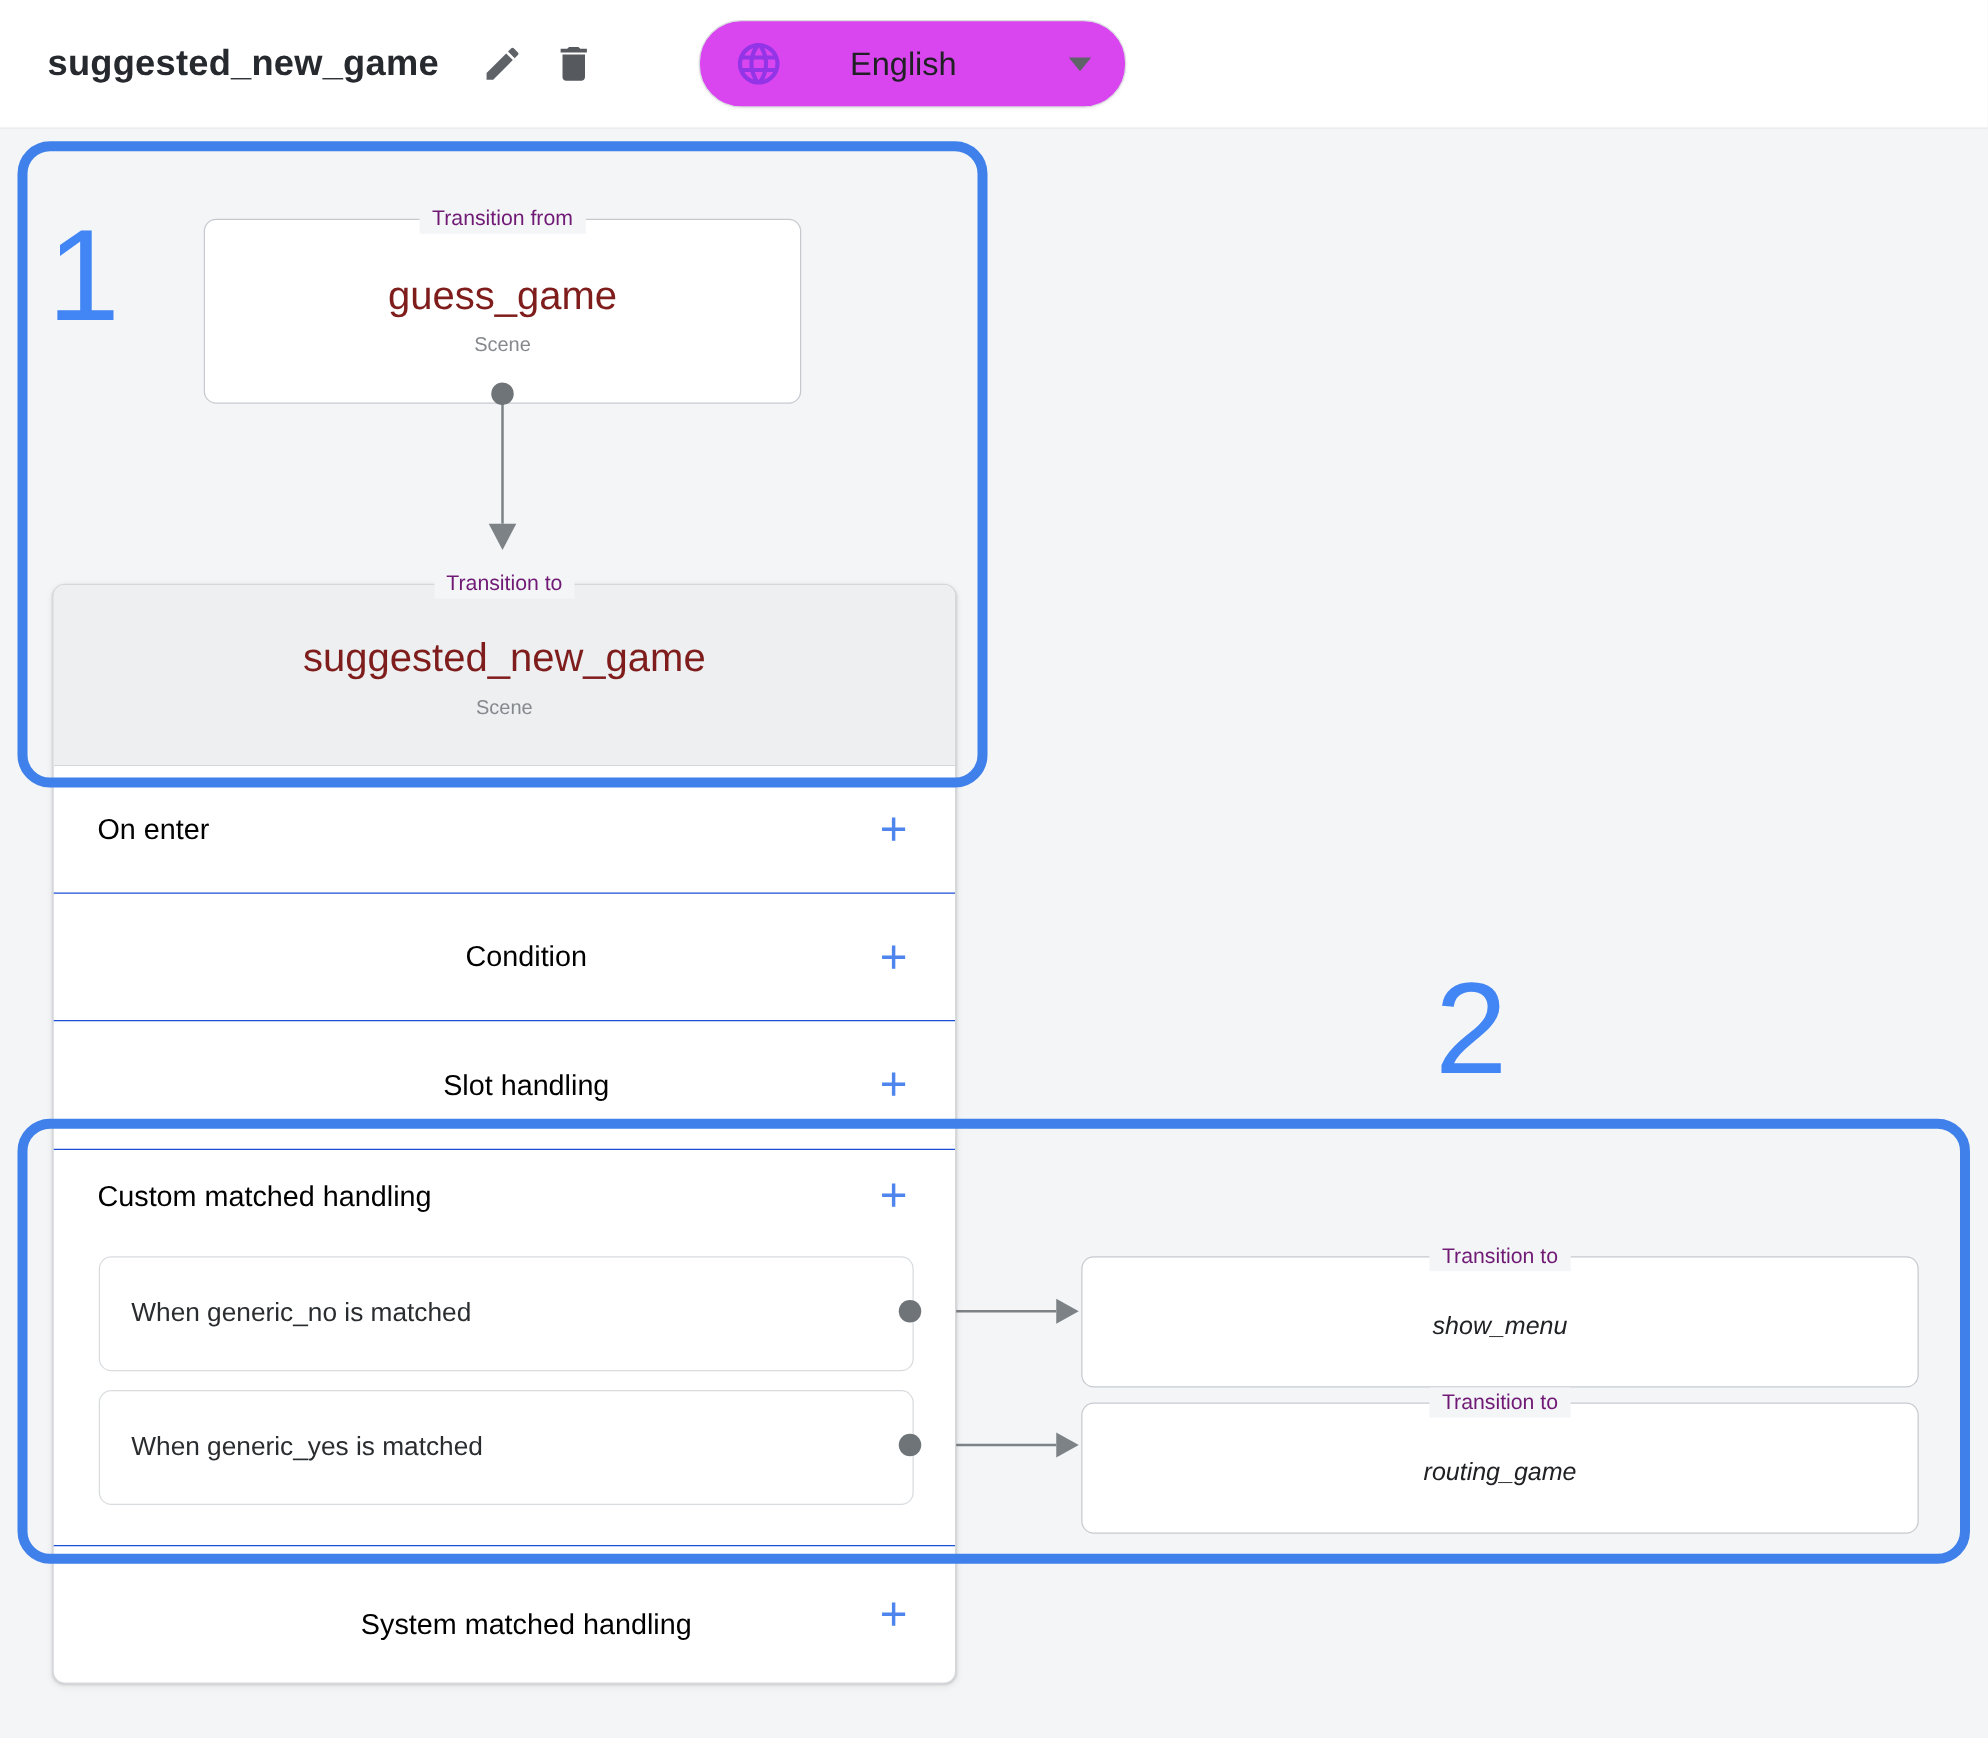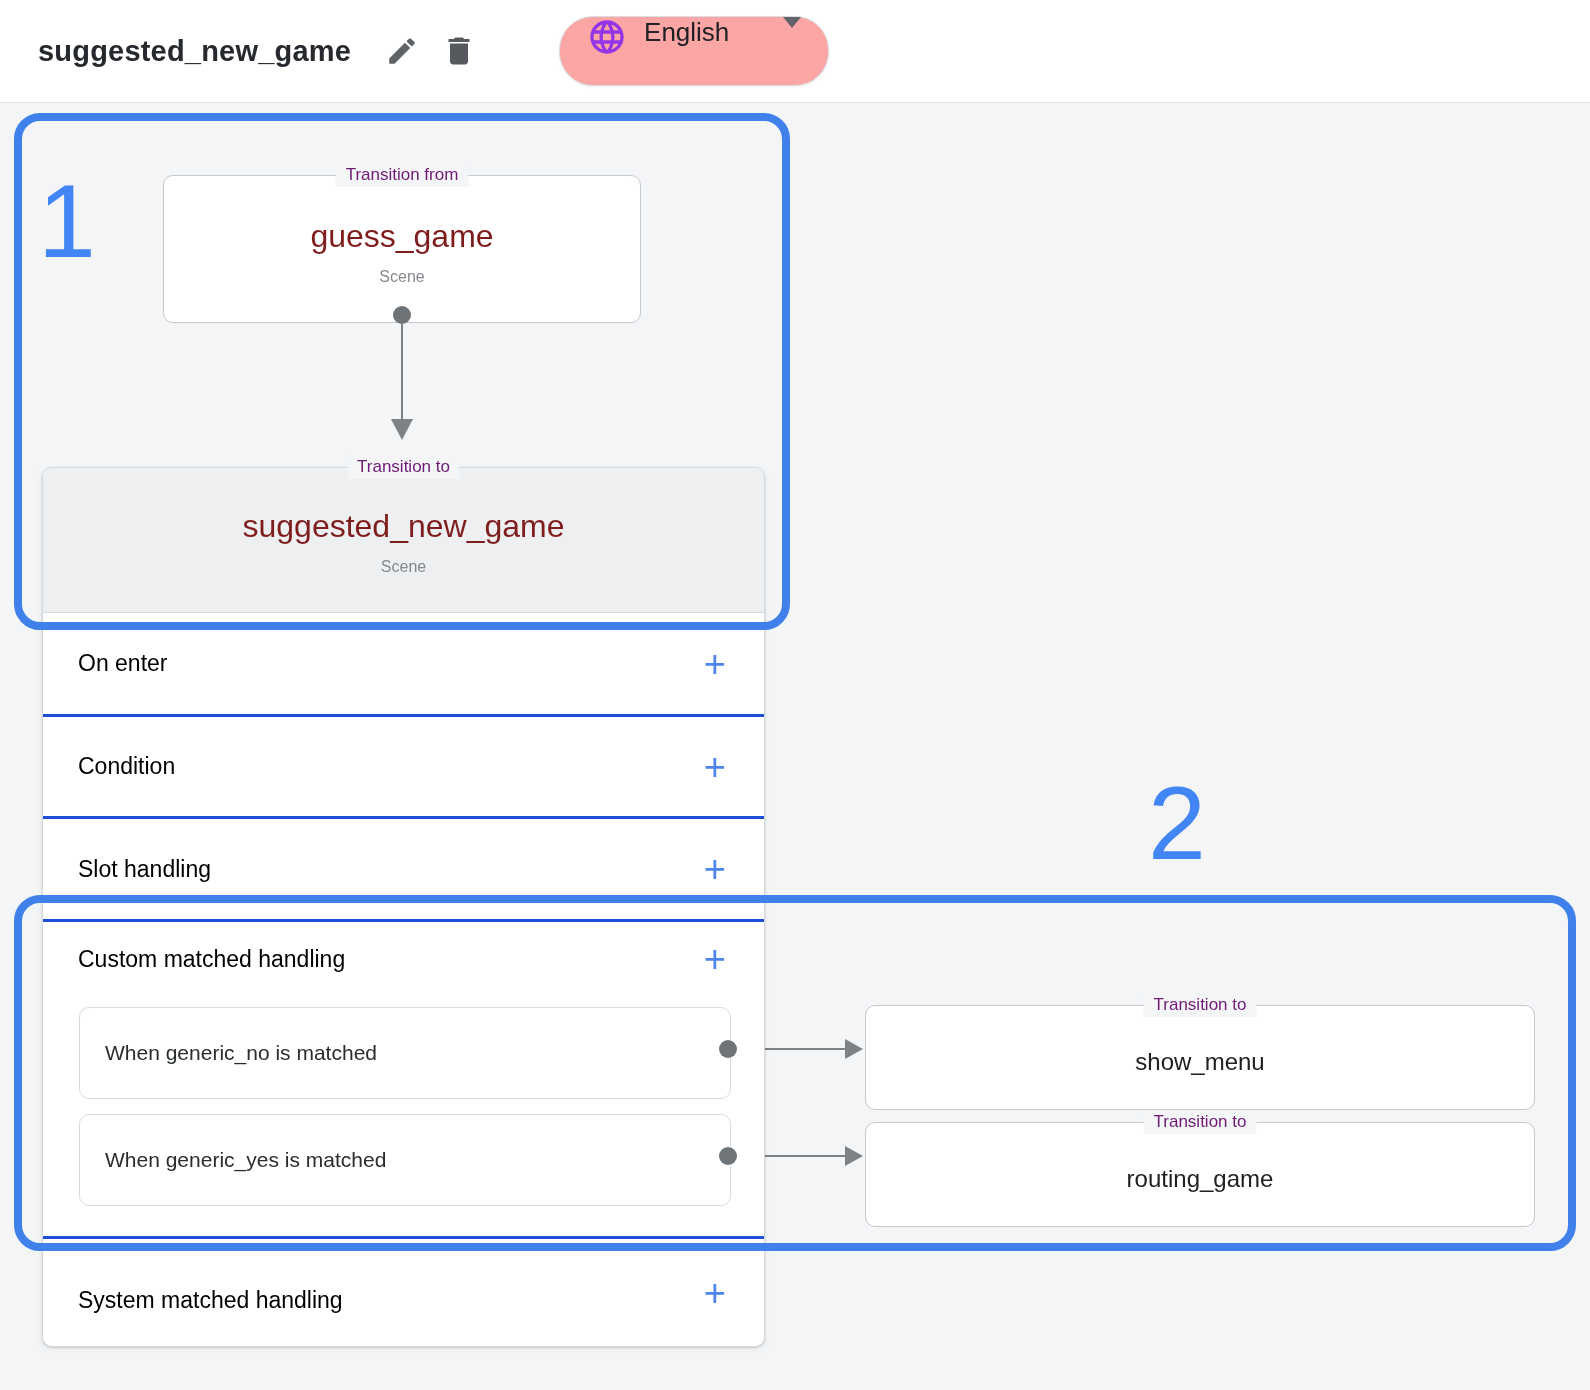--- a/index.html
+++ b/index.html
@@ -17,22 +17,23 @@
   }
   .page-title{font-size:29px;font-weight:bold;color:#26292e;letter-spacing:.2px;}
   .icon-btn{
     background:none;border:none;padding:0;cursor:pointer;
     display:flex;align-items:center;justify-content:center;
   }
   .icon-btn.edit{margin-left:34px;}
   .icon-btn.del{margin-left:22px;}
   .lang-pill{
     margin-left:82px;height:68px;border:1px solid #dadce0;border-radius:34px;
-    background:#fca5a5;display:flex;align-items:flex-start;padding:0 27px;cursor:pointer;
+    background:#d946ef;display:flex;align-items:center;padding:0 27px;cursor:pointer;
     box-shadow:0 1px 2px rgba(60,64,67,.08);
+    gap:36px;
   }
   .lang-label{font-size:26px;color:#202124;margin-left:17px;}
   .caret{
     width:0;height:0;margin-left:54px;
     border-left:9px solid transparent;border-right:9px solid transparent;
     border-top:11px solid #5f6368;
   }
   
   .canvas{position:absolute;left:0;top:103px;width:1590px;height:1287px;}
   .anno-box{
@@ -79,21 +80,21 @@
     z-index:1;
   }
   .card-header{
     position:relative;height:145px;background:#edeff1;
     border-bottom:1px solid #d5d8db;border-radius:9px 9px 0 0;box-sizing:border-box;
     display:flex;flex-direction:column;align-items:center;justify-content:center;
     padding-top:4px;cursor:pointer;
   }
   .row{position:relative;box-sizing:border-box;display:flex;align-items:center;}
   .row-label{font-size:23px;color:#000000;margin-left:35px;}
-  .row-divide{border-top:3px solid #1d4ed8;}
+  .row-divide{border-top:1px solid #1d4ed8;justify-content:center;}
   .r-onenter{height:101px;}
   .r-condition{height:102px;}
   .r-slot{height:103px;}
   .r-custom{height:317px;display:block;}
   .r-system{height:111px;padding-top:14px;}
   .custom-head{position:relative;height:74px;display:flex;align-items:center;}
   .plus-btn{
     position:absolute;right:38px;top:50%;transform:translateY(-50%);
     background:none;border:none;padding:0;cursor:pointer;
     font-size:38px;line-height:1;color:#4e86ee;font-weight:normal;
@@ -122,21 +123,21 @@
   .h-head2{top:1043px;}
   
   .target-box{
     position:absolute;left:865px;width:670px;height:105px;background:#fff;
     border:1.5px solid #c6cacf;border-radius:10px;box-sizing:border-box;
     display:flex;align-items:center;justify-content:center;padding-top:8px;
     cursor:pointer;z-index:1;
   }
   .t1{top:902px;}
   .t2{top:1019px;}
-  .target-name{font-size:24px;color:#202124;}
+  .target-name{font-size:20px;color:#202124;font-style:italic;}
 </style>
 </head>
 <body>
 
 <div class="topbar">
   <span class="page-title">suggested_new_game</span>
 
   <button class="icon-btn edit">
     <svg width="34" height="34" viewBox="0 0 24 24">
       <path fill="#5f6368" d="M3 17.25V21h3.75L17.81 9.94l-3.75-3.75L3 17.25zM20.71 7.04c.39-.39.39-1.02 0-1.41l-2.34-2.34a.9959.9959 0 0 0-1.41 0l-1.83 1.83 3.75 3.75 1.83-1.83z"></path>

